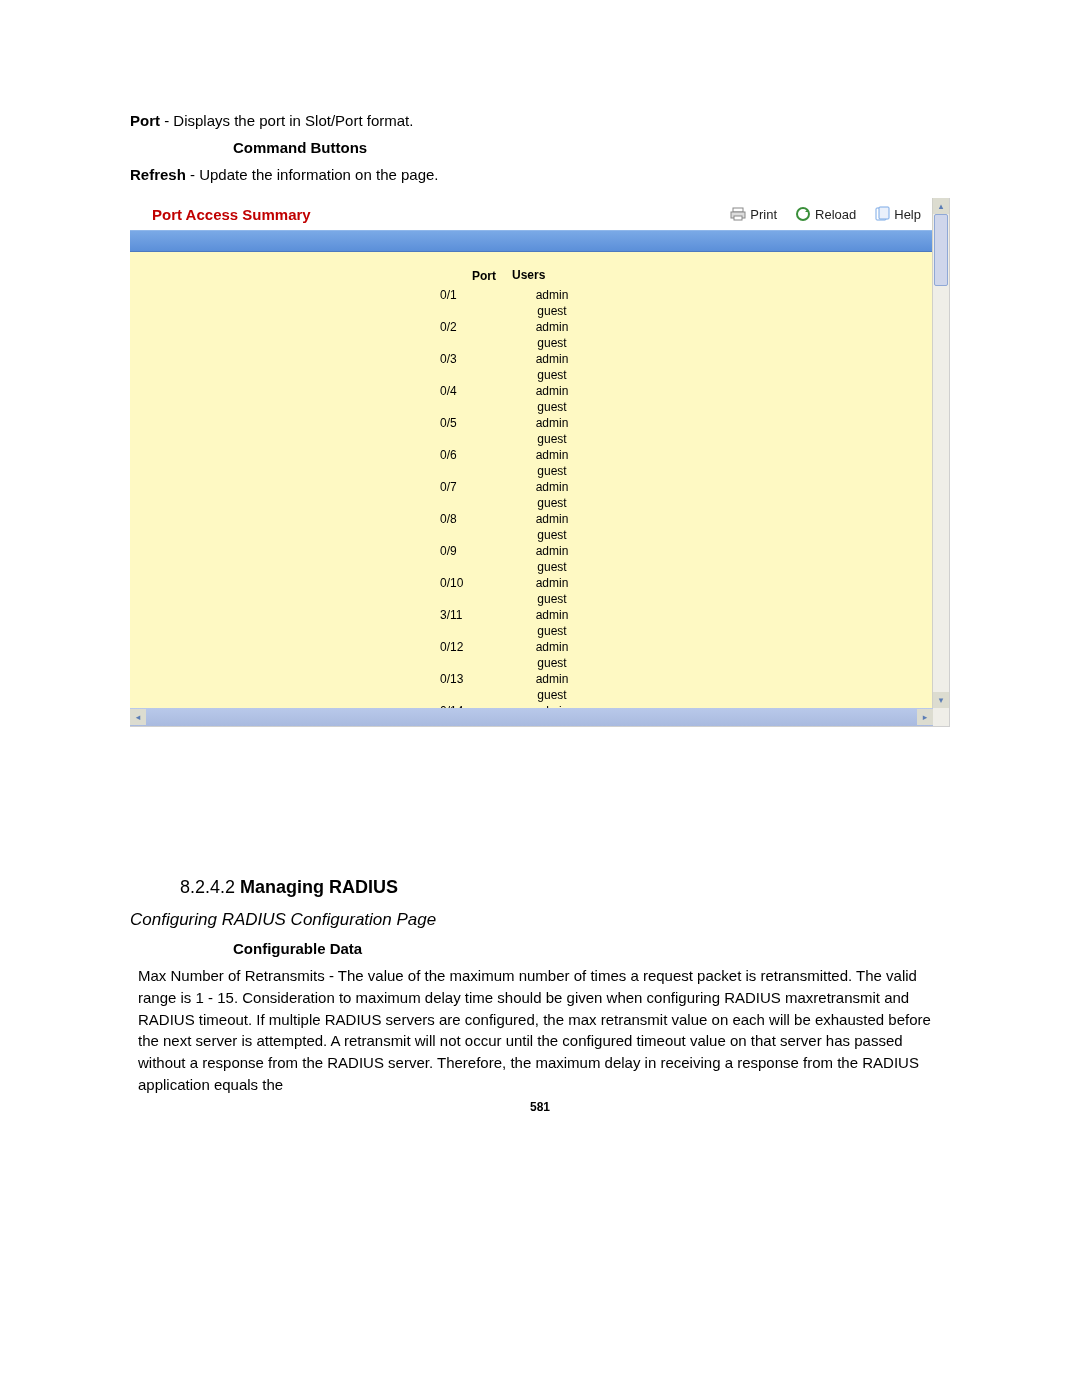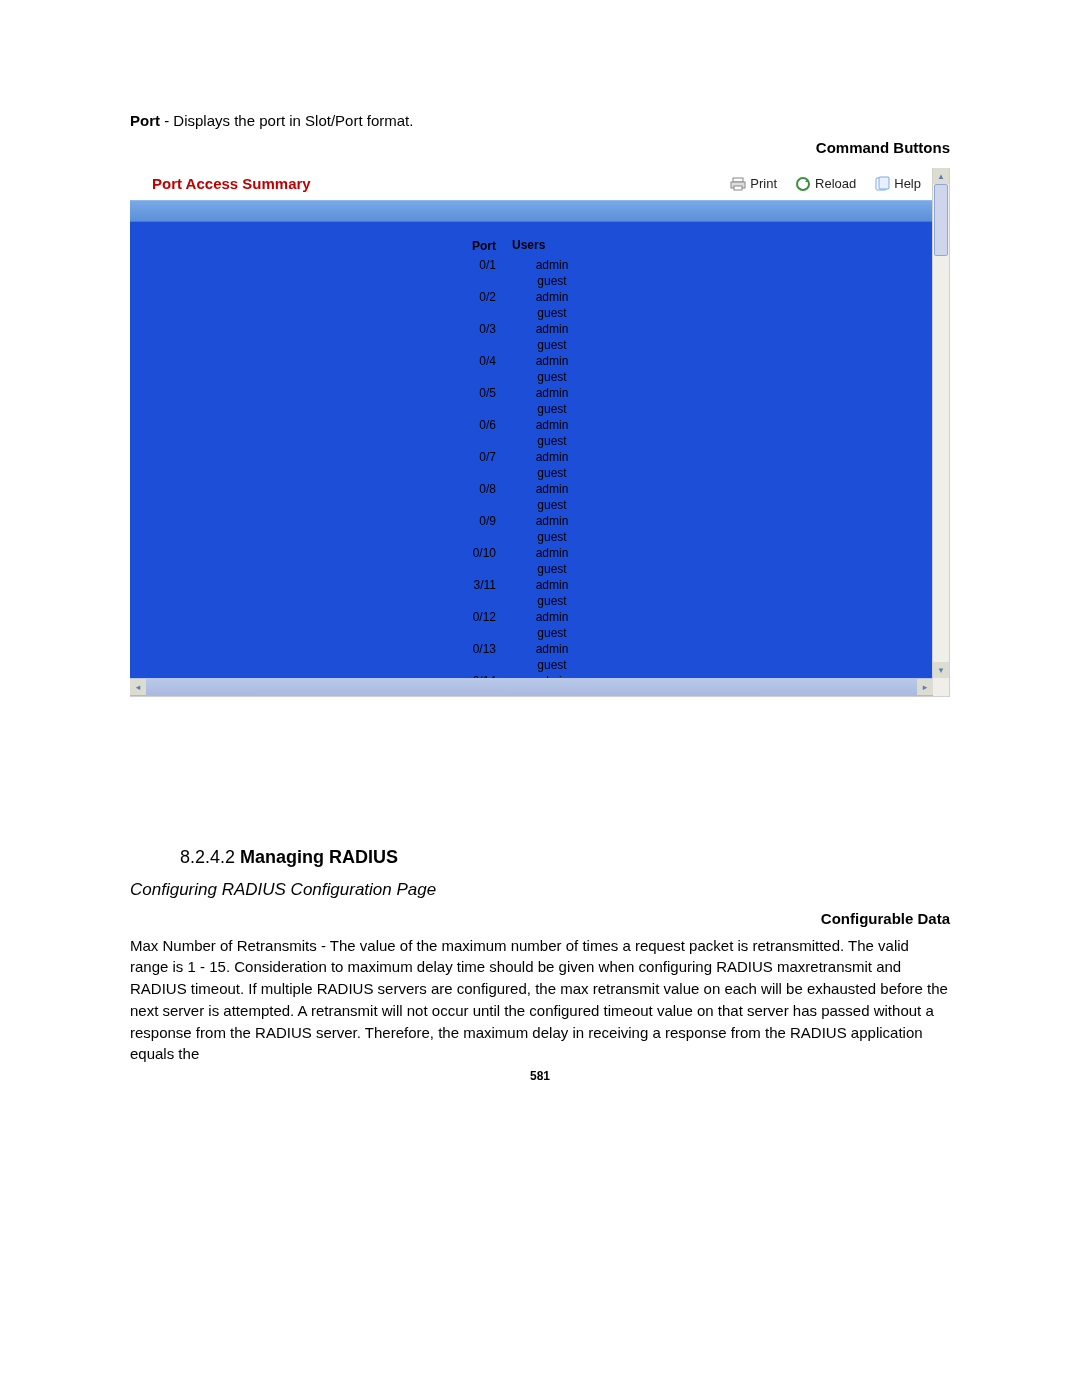--- a/index.html
+++ b/index.html
@@ -18,32 +18,31 @@
   .def-line {
     margin: 0 0 6px 0;
     line-height: 1.5;
   }
   .def-line .bold {
     font-weight: bold;
   }
   .sub-heading {
     font-weight: bold;
     margin: 6px 0 8px 103px;
-    text-align: right;
   }
 
   
   .panel-wrap {
     position: relative;
     border: 1px solid #cfcfcf;
     border-left: none;
     border-top: none;
     margin-top: 12px;
     height: 528px;
-    background: #1d4ed8;
+    background: #fef9c3;
     overflow: hidden;
   }
   .panel-header {
     display: flex;
     align-items: center;
     padding: 4px 28px 4px 22px;
     height: 24px;
     background: #fff;
   }
   .panel-title {
@@ -84,21 +83,21 @@
     font-weight: bold;
     margin-bottom: 4px;
   }
   .thead .col-port { width: 56px; text-align: right; padding-right: 16px; }
   .thead .col-users { width: 80px; text-align: left; }
   .trow {
     display: flex;
   }
   .col-port {
     width: 56px;
-    text-align: right;
+    text-align: left;
     padding-right: 16px;
     padding-top: 1px;
   }
   .col-users {
     width: 80px;
     text-align: center;
   }
   .col-users div { line-height: 16px; }
 
   
@@ -186,39 +185,42 @@
     font-weight: bold;
   }
   .italic-sub {
     font-style: italic;
     font-weight: normal;
     font-size: 17px;
     margin: 8px 0 10px 0;
   }
   .para {
     line-height: 1.45;
-    margin: 4px 0;
+    margin: 4px 8px;
   }
   .page-num {
     text-align: center;
     font-weight: bold;
     font-size: 12px;
   }
 </style>
 </head>
 <body>
 
 <div class="page">
 
   <p class="def-line">
     <span class="bold">Port</span><span> - Displays the port in Slot/Port format.</span>
   </p>
 
   <div class="sub-heading">Command Buttons</div>
 
+  <p class="def-line">
+    <span class="bold">Refresh</span><span> - Update the information on the page.</span>
+  </p>
 
   <div class="panel-wrap">
 
     <div class="panel-header">
       <span class="panel-title">Port Access Summary</span>
 
       <span class="hdr-btn">
         <svg viewBox="0 0 16 16">
           <rect x="3" y="2" width="10" height="4" fill="none" stroke="#888" stroke-width="1"></rect>
           <rect x="1" y="6" width="14" height="6" fill="#ddd" stroke="#888"></rect>

